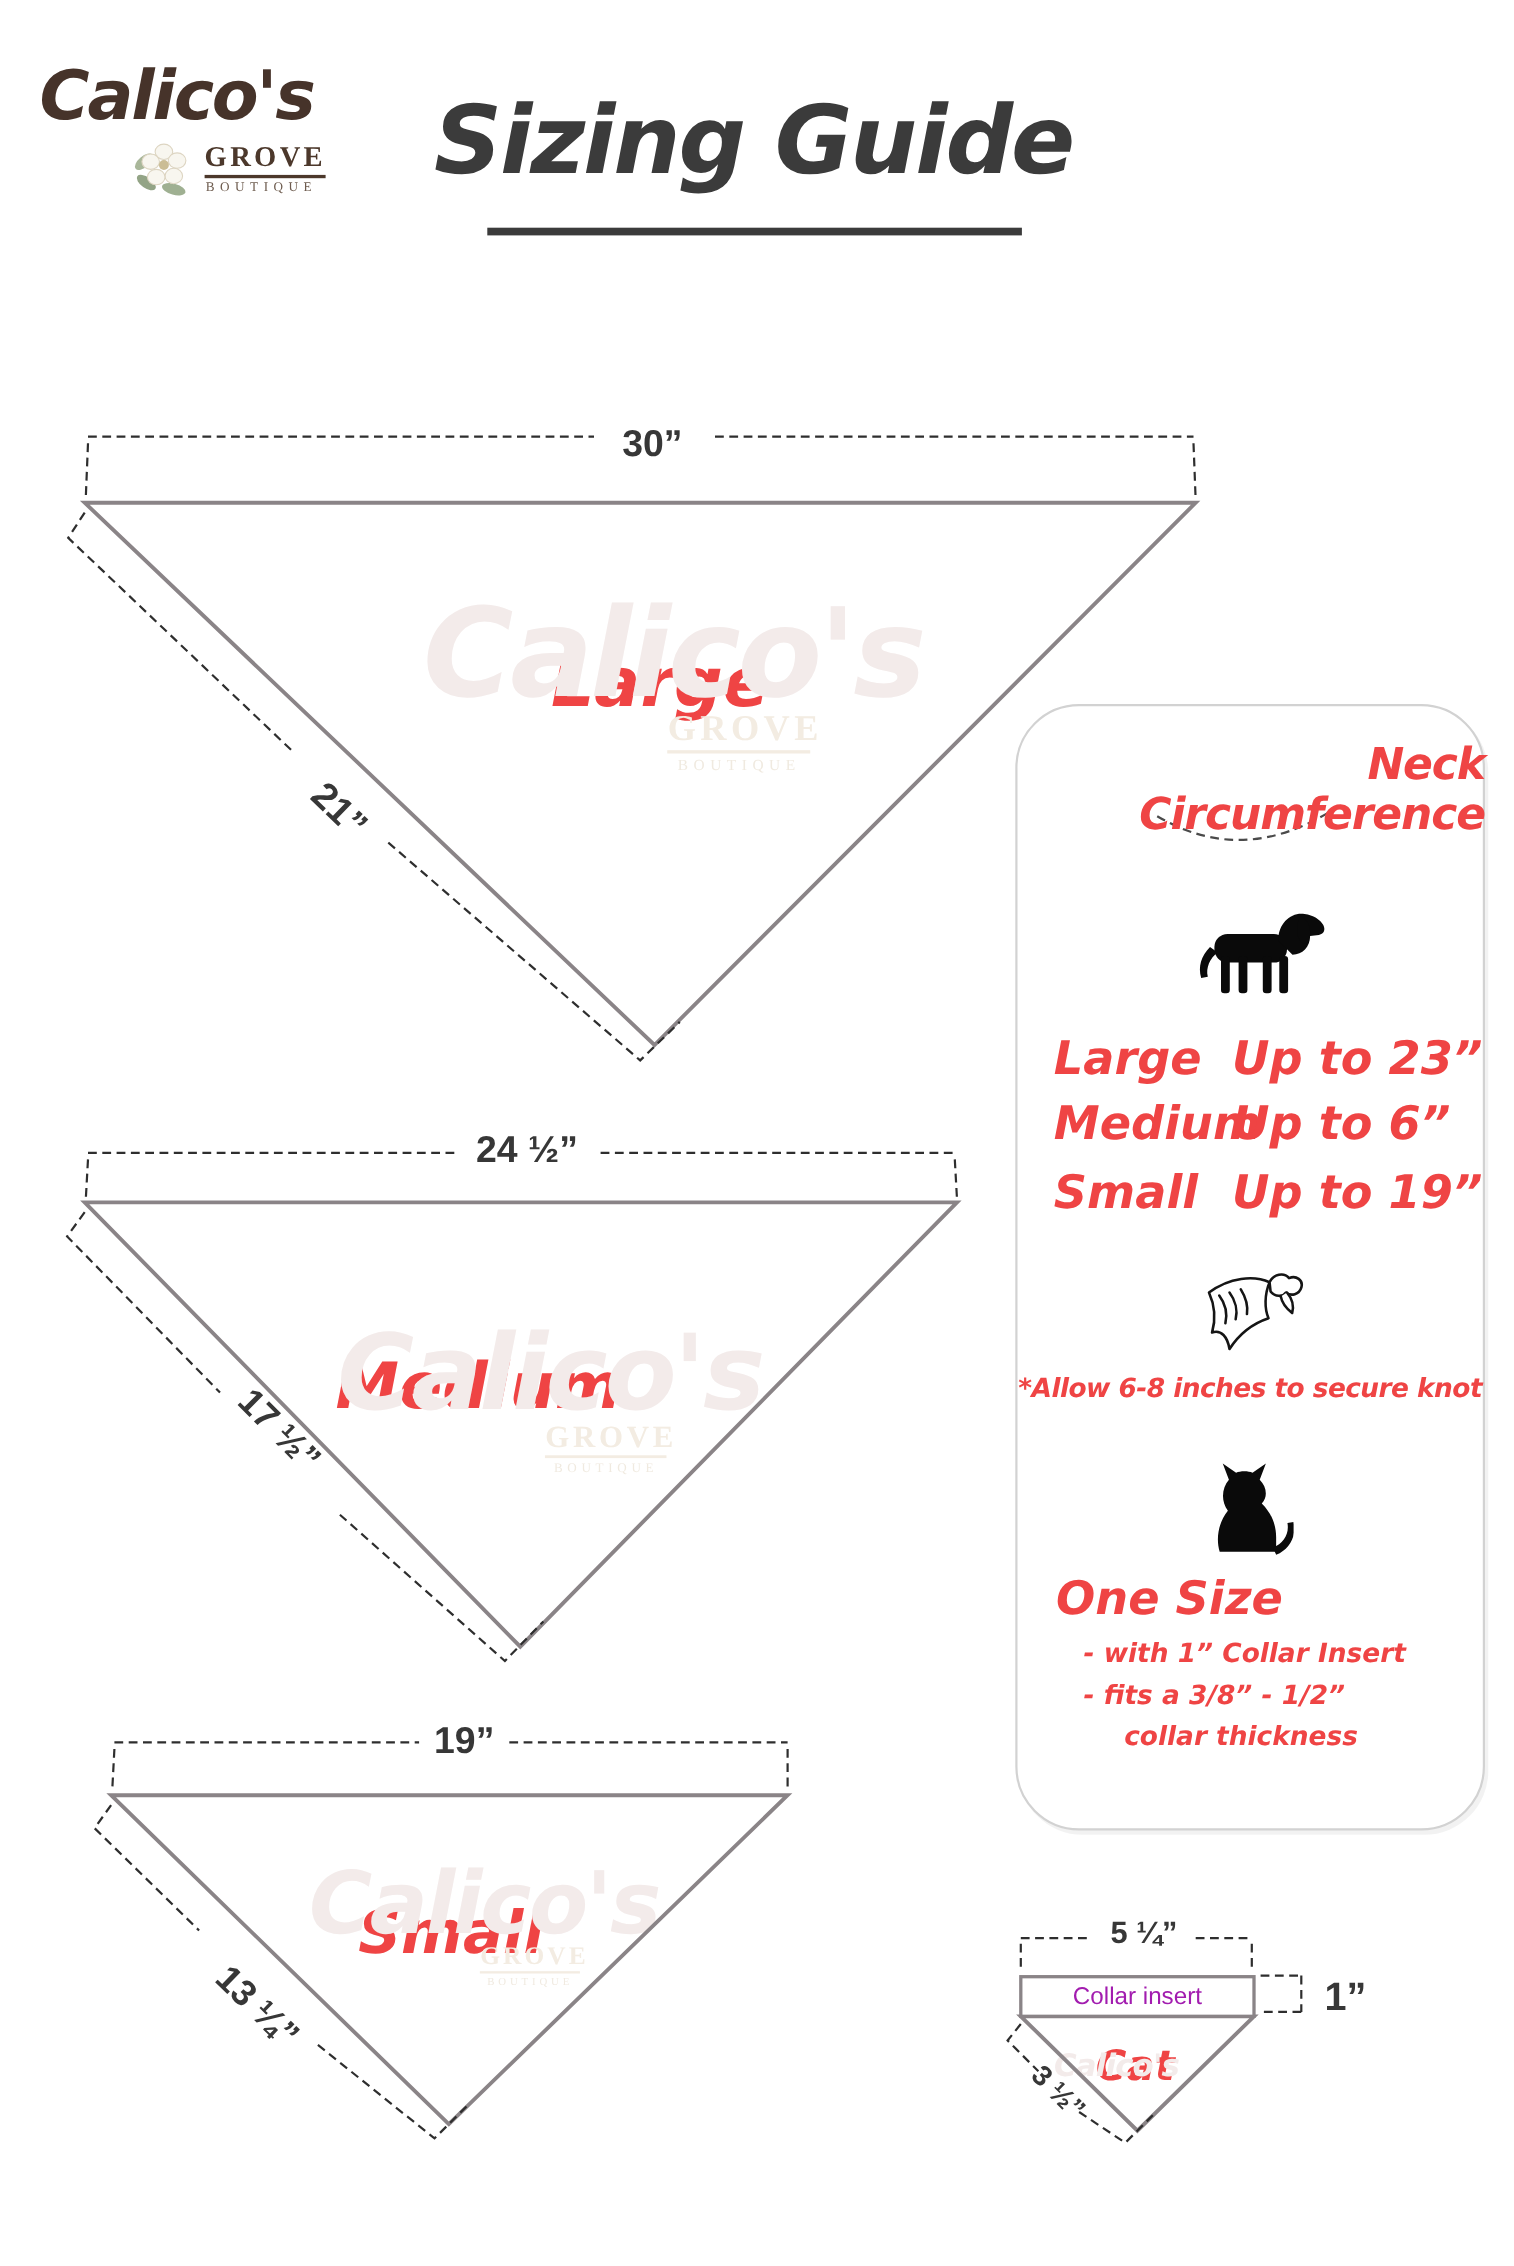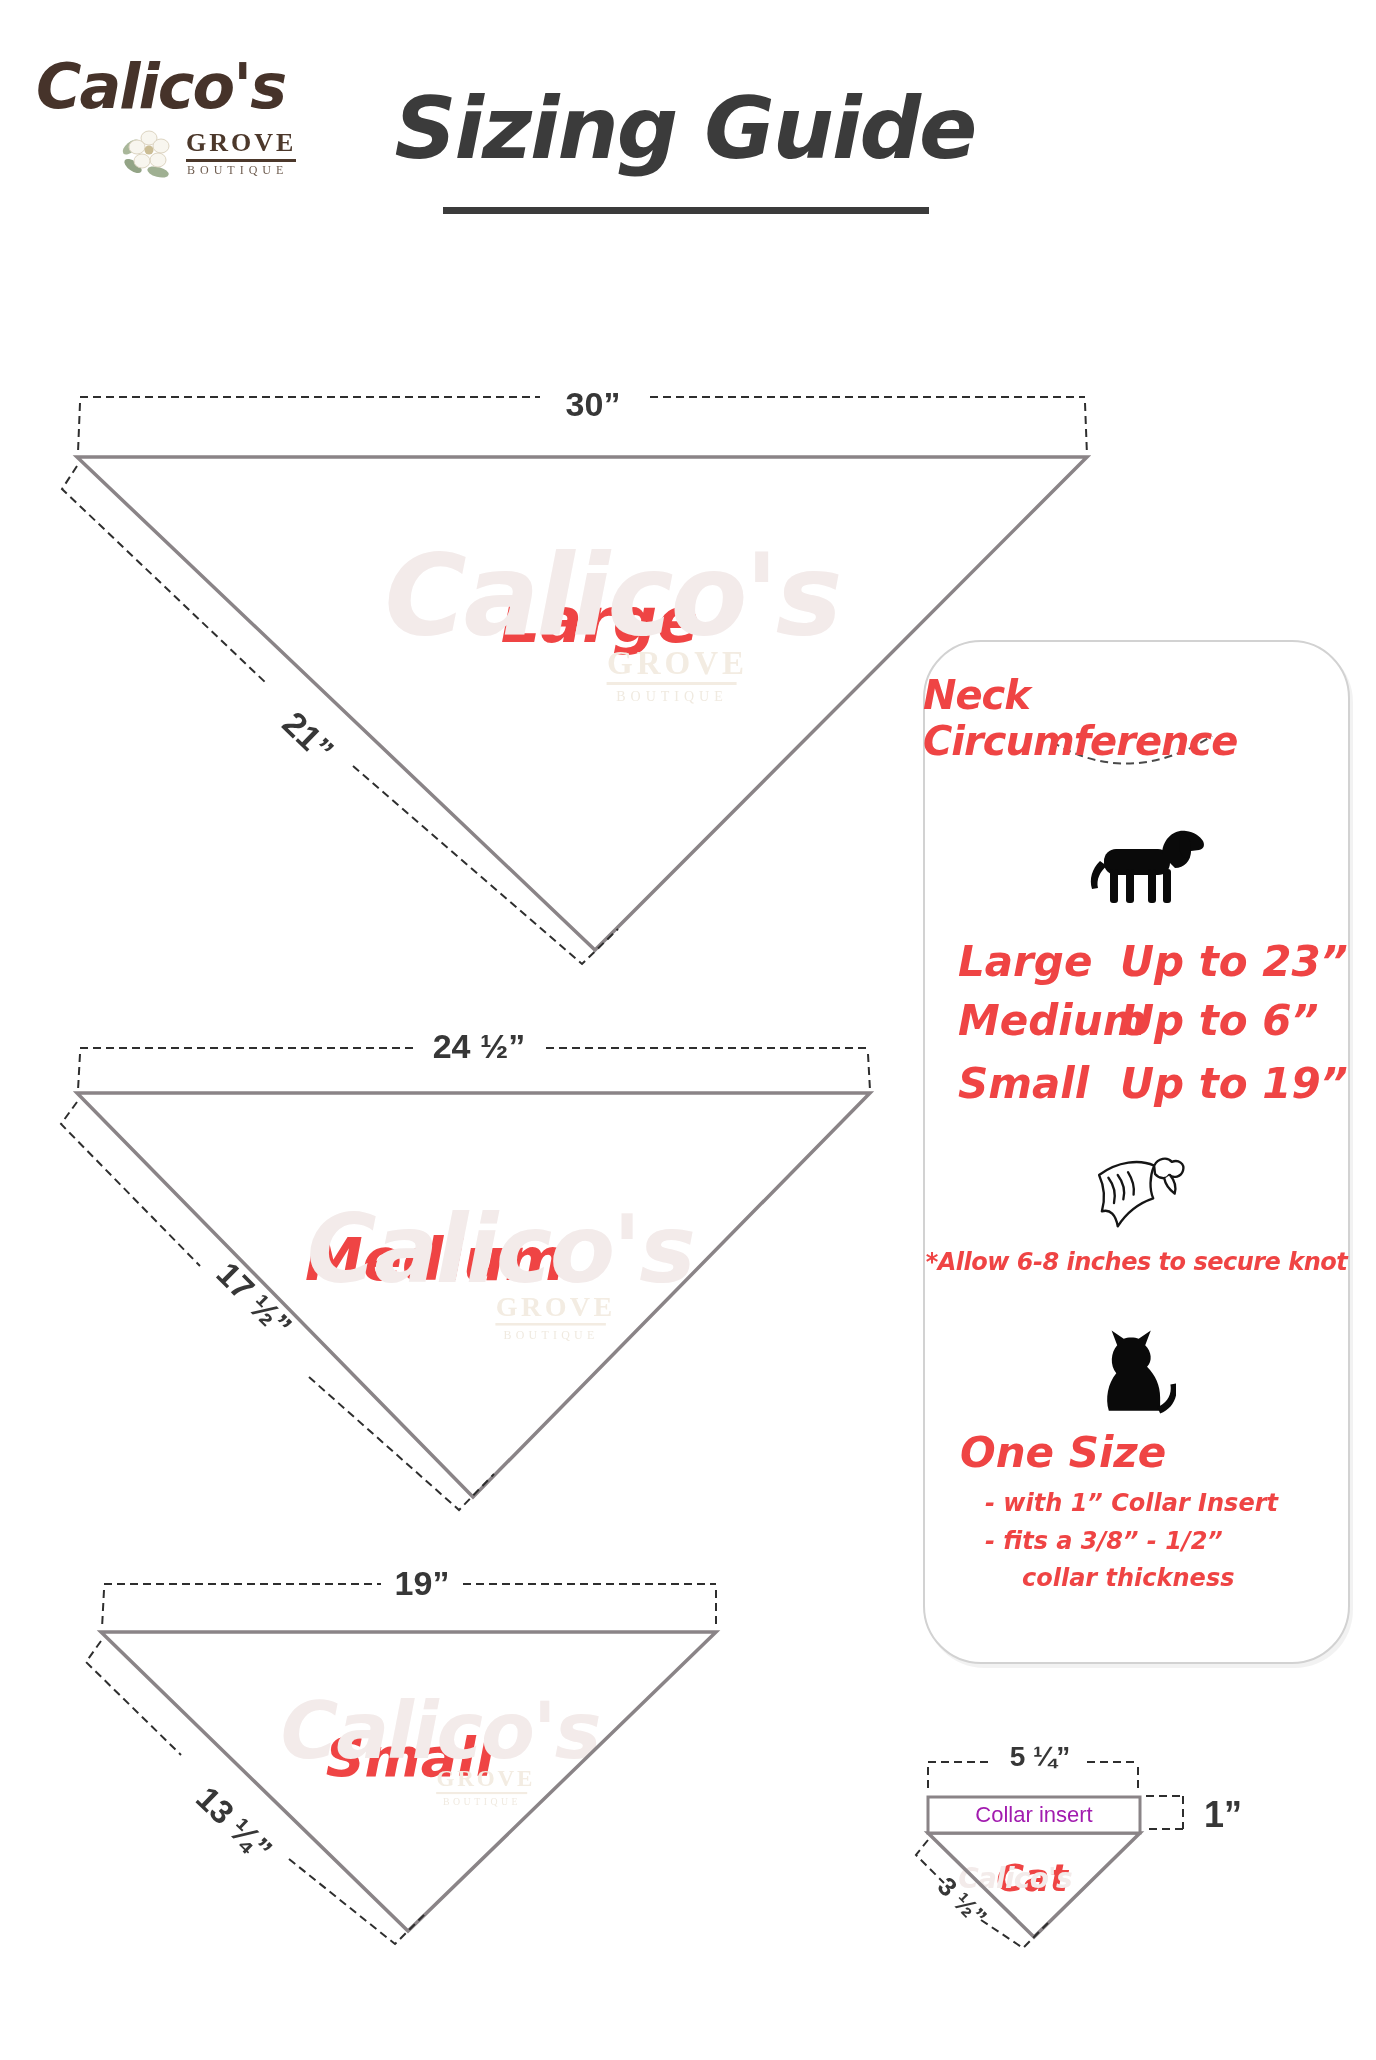--- a/index.html
+++ b/index.html
@@ -36,21 +36,21 @@
   .wm .wm-btq{display:block;font-family:"Liberation Serif",serif;font-size:14px;letter-spacing:5px;
               color:#f0eae0;margin-top:4px;}
 
   
   .toplabel{z-index:3;}
   .sidelabel{z-index:3;}
 
   
   #panel{left:923px;top:640px;width:423px;height:1020px;border:2px solid #d2d2d2;border-radius:58px;
          background:#ffffff;box-shadow:3px 4px 0 rgba(0,0,0,0.05);z-index:1;}
-  #panel-heading{left:923px;top:672px;width:427px;text-align:left;font-size:40px;letter-spacing:-1px;z-index:3;}
+  #panel-heading{left:923px;top:672px;width:427px;text-align:right;font-size:40px;letter-spacing:-1px;z-index:3;}
   .prow-size{z-index:3;font-size:42px;}
   .prow-val{z-index:3;font-size:42px;}
   #knot-note{left:923px;top:1248px;width:427px;text-align:center;font-size:24px;letter-spacing:-0.5px;z-index:3;}
   #one-size-heading{left:960px;top:1428px;font-size:42px;z-index:3;}
   .os-line{z-index:3;font-size:24px;}
 
   
   #collar-insert-text{left:931px;top:1800px;width:206px;height:30px;line-height:30px;text-align:center;
                       font-size:22px;color:#a21caf;z-index:3;font-weight:400;}
   #svg-lines{left:0;top:0;z-index:2;}

